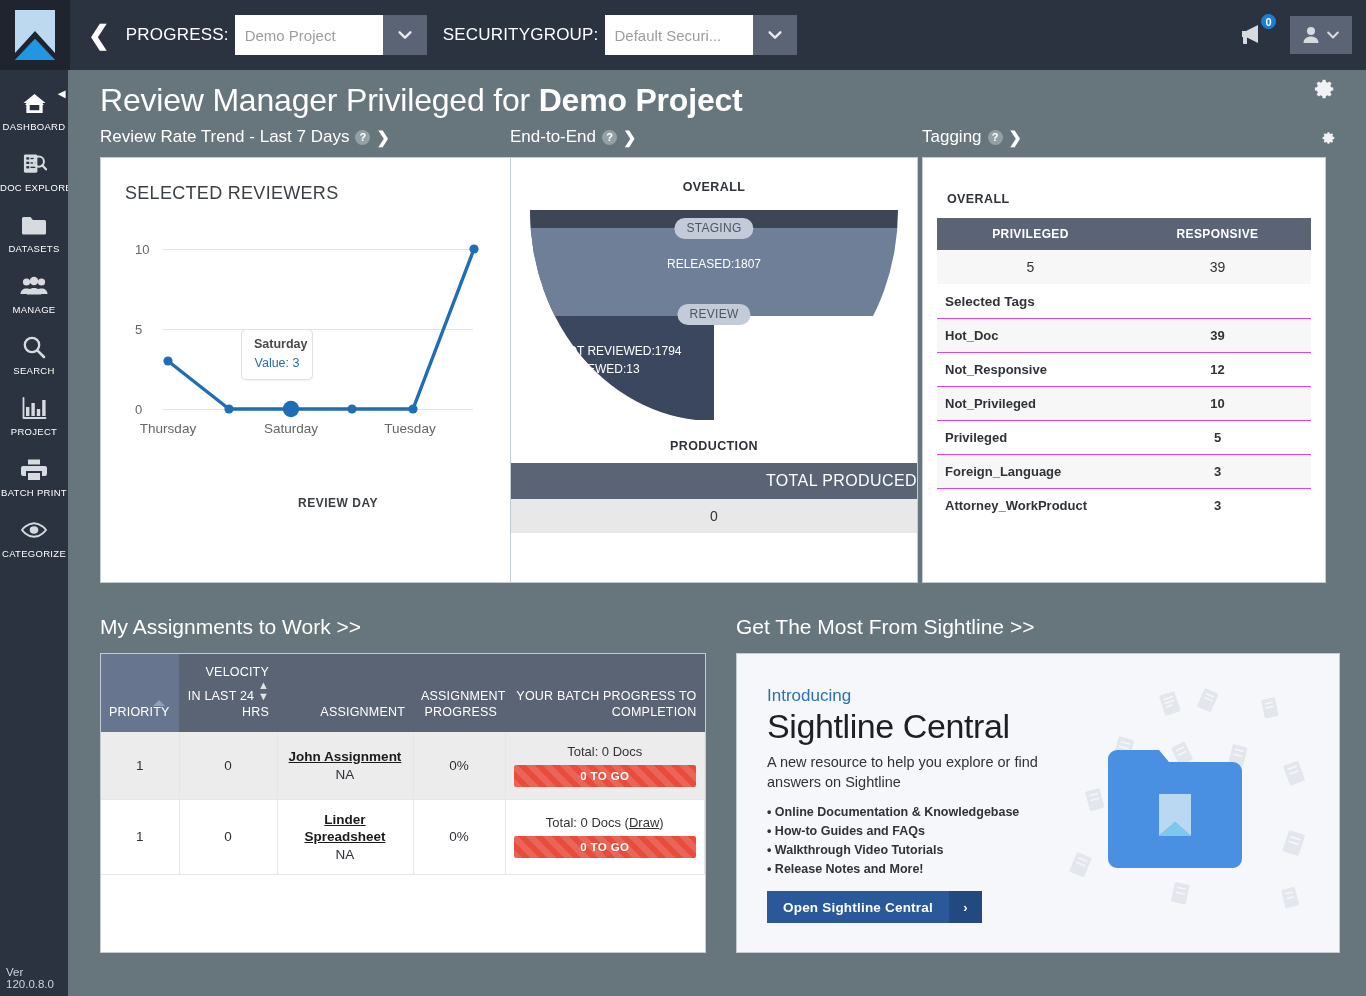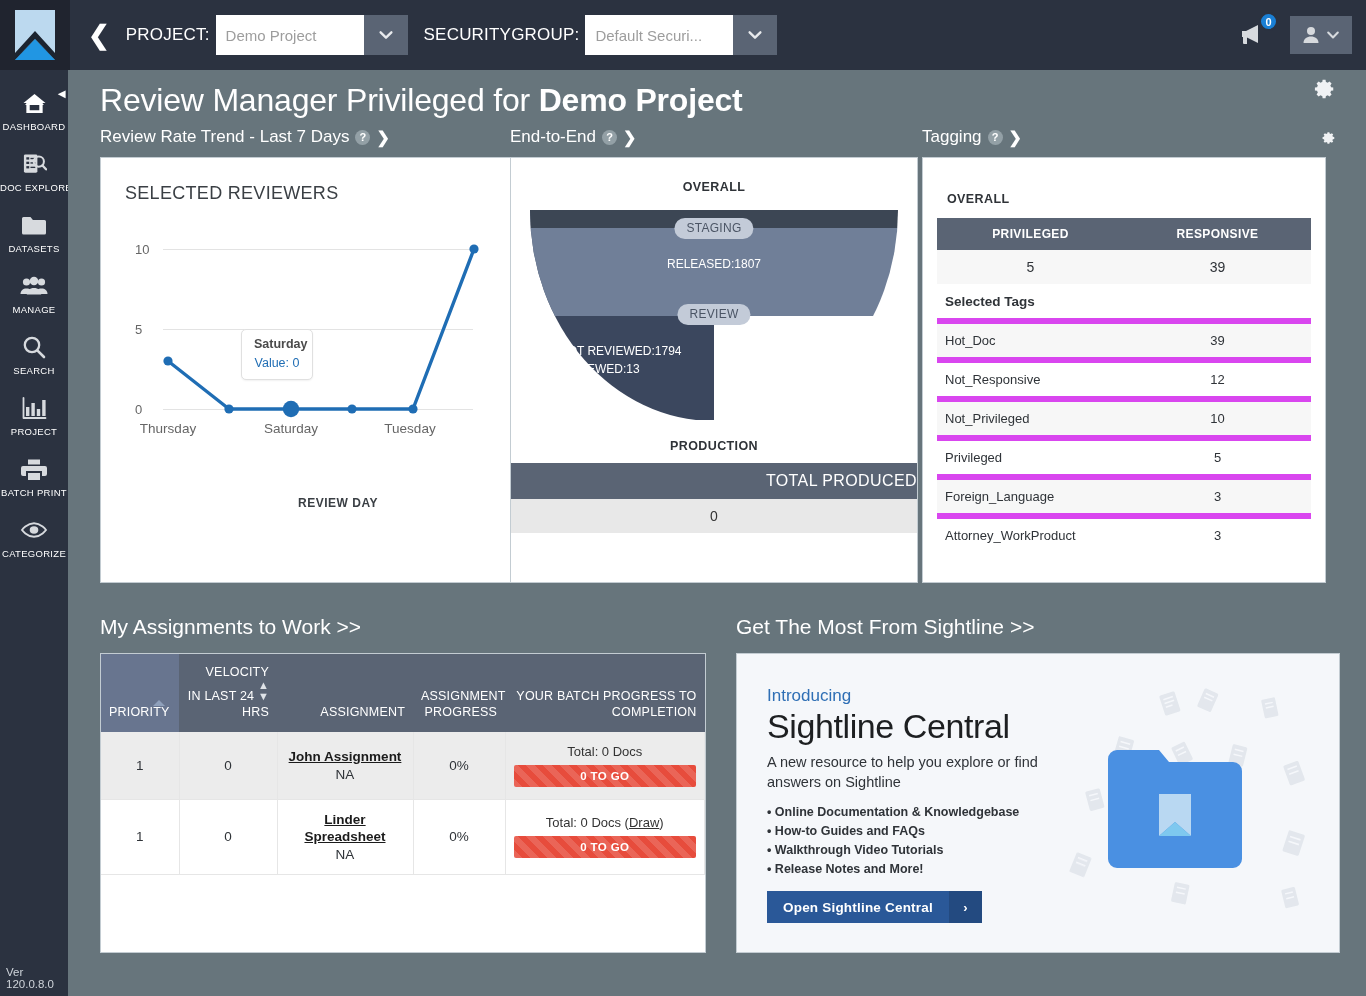--- a/index.html
+++ b/index.html
@@ -170,21 +170,21 @@
   
   .tag-overall-title { padding: 34px 0 0 24px; }
   .tag-table { width: 374px; margin: 12px auto 0; border-collapse: collapse; }
   .tag-table th {
     background: #5a6474; color: #fff; font-size: 12px; font-weight: bold;
     padding: 9px 6px; letter-spacing: .4px;
   }
   .tag-table td { font-size: 13px; color: #2f3338; padding: 9px 8px; }
   .tag-sum td { background: #f7f7f7; text-align: center; font-size: 14px; }
   .tag-sub td { font-weight: bold; font-size: 13.5px; padding: 10px 8px 9px; }
-  .tag-row td { font-weight: normal; border-top: 6px solid #d946ef; }
+  .tag-row td { font-weight: bold; border-top: 1px solid #d946ef; }
   .tag-row.alt td { background: #f7f7f7; }
   .tag-row td.num { text-align: center; }
 
   
   .bottom-headers { position: relative; height: 44px; margin-top: 22px; }
   .bh { position: absolute; color: #fff; font-size: 21px; font-weight: 300; white-space: nowrap; }
 
   .bottom-row { position: relative; height: 310px; }
   #assign-card {
     position: absolute; left: 0; top: 0; width: 606px; height: 300px;
@@ -263,21 +263,21 @@
 
   <div class="topbar">
     <div class="logo-box">
       <svg width="46" height="56" viewBox="0 0 46 56">
         <path d="M3 3h40v50L23 32 3 53z" fill="#bcd9ef"></path>
         <path d="M23 24 43 46v7L23 32 3 53v-7z" fill="#1c2430"></path>
         <path d="M23 32 43 53H3z" fill="#2196e3"></path>
       </svg>
     </div>
     <div class="back-chevron">❮</div>
-    <div class="tb-label">PROJECT:</div>
+    <div class="tb-label">PROGRESS:</div>
     <div class="select-wrap">
       <input class="select-field" readonly="" value="Demo Project" style="">
       <div class="select-arrow">
         <svg viewBox="0 0 20 20">
             <path d="M4 7l6 6 6-6" stroke="#e8eaed" stroke-width="2.6" fill="none" stroke-linecap="round" stroke-linejoin="round"></path>
           </svg>
       </div>
     </div>
     <div class="tb-label">SECURITYGROUP:</div>
     <div class="select-wrap">
@@ -463,21 +463,21 @@
             <circle cx="67" cy="137" r="4.6" fill="#1f6db4"></circle>
             <circle cx="128" cy="185" r="4.6" fill="#1f6db4"></circle>
             <circle cx="190" cy="185" r="8.2" fill="#1f6db4"></circle>
             <circle cx="251" cy="185" r="4.6" fill="#1f6db4"></circle>
             <circle cx="312" cy="185" r="4.6" fill="#1f6db4"></circle>
             <circle cx="373" cy="25" r="4.6" fill="#1f6db4"></circle>
           </svg>
 
           <div class="tooltip-box" style="left:140px; top:105px; width:72px;">
             <div class="tt-t">Saturday</div>
-            <div class="tt-v">Value: 0</div>
+            <div class="tt-v">Value: 3</div>
           </div>
 
           <div class="xtick" style="left:67px; top:197px;">Thursday</div>
           <div class="xtick" style="left:190px; top:197px;">Saturday</div>
           <div class="xtick" style="left:309px; top:197px;">Tuesday</div>
         </div>
         <div class="axis-caption">REVIEW DAY</div>
       </div>
 
       <div class="card" id="card-e2e">

